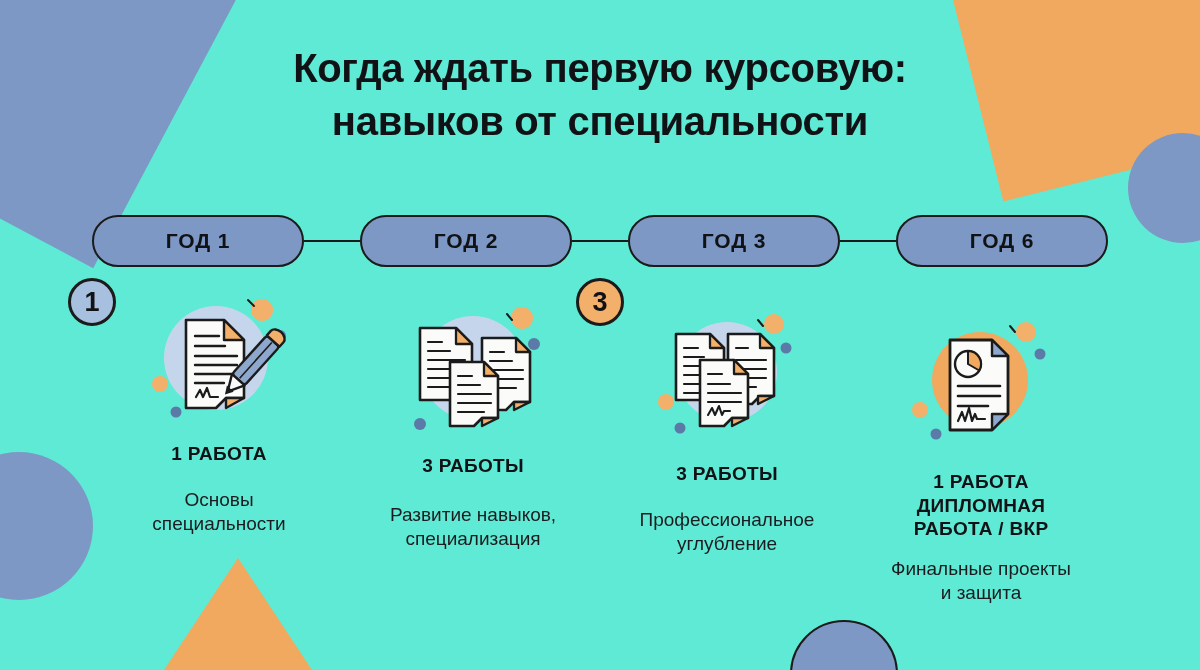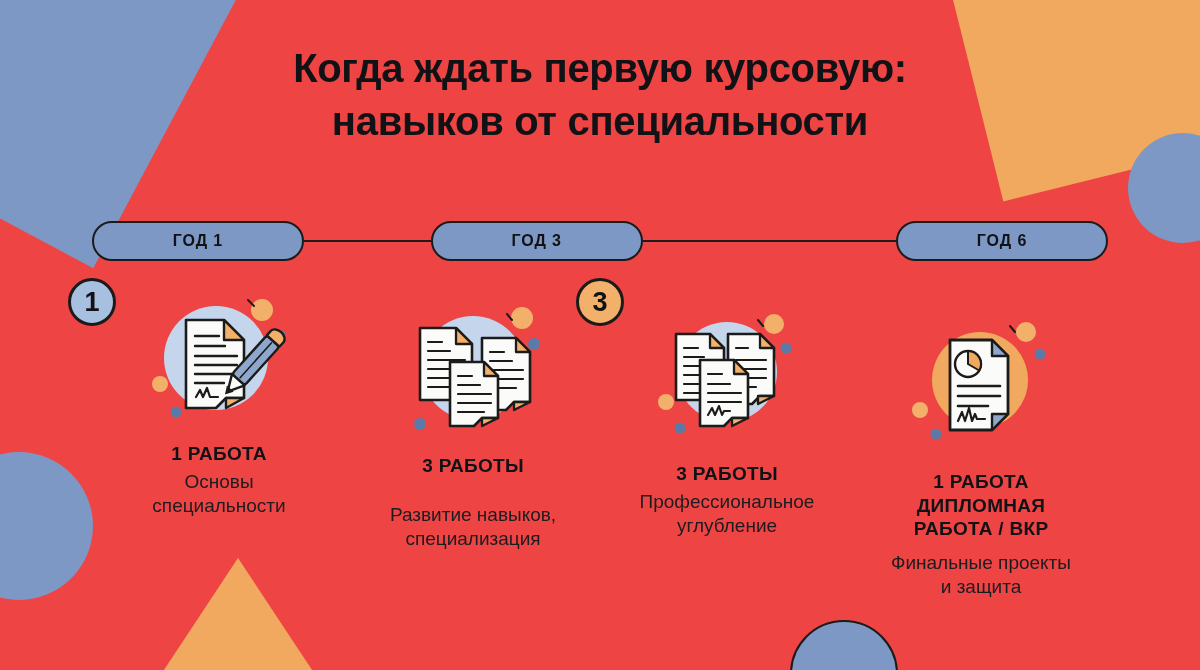--- a/index.html
+++ b/index.html
@@ -5,21 +5,21 @@
   * { margin:0; padding:0; box-sizing:border-box; }
   html, body {
     width:1200px; height:670px;
     font-family:"Liberation Sans", sans-serif;
     background:#f2f5f9;
     overflow:hidden;
   }
   #stage {
     position:relative;
     width:1200px; height:670px;
-    background:#ef4444;
+    background:#5eead4;
     overflow:hidden;
     text-decoration:underline;
   }
 
   
   .deco { position:absolute; }
 
   .deco-tl {
     top:-120px; left:-140px;
     width:330px; height:330px;
@@ -74,28 +74,28 @@
 
   
   .timeline {
     position:absolute;
     top:215px; left:92px;
     width:1016px; height:52px;
     display:flex;
     align-items:center;
   }
   .pill {
-    width:212px; height:40px;
+    width:212px; height:52px;
     border-radius:26px;
     background:#7d98c4;
     border:2.5px solid #1b1b1b;
     display:flex;
     align-items:center;
     justify-content:center;
-    font-size:16px;
+    font-size:21px;
     font-weight:bold;
     letter-spacing:0.9px;
     color:#111216;
     flex:0 0 auto;
   }
   .connector {
     flex:1 1 auto;
     height:2px;
     background:#1b1b1b;
   }
@@ -143,36 +143,36 @@
     margin-top:14px;
     font-size:19px;
     font-weight:bold;
     color:#111216;
     text-align:center;
     line-height:1.24;
     letter-spacing:0.3px;
     white-space:pre-line;
   }
   .desc {
-    margin-top:4px;
+    margin-top:22px;
     font-size:19px;
     color:#1c1c20;
     text-align:center;
     line-height:1.3;
     white-space:pre-line;
   }
 
   
   .col-1 .work-label { margin-top:16px; }
   .col-2 { padding-top:14px; }
   .col-3 { padding-top:22px; }
   .col-4 { padding-top:30px; }
   .col-2 .desc { margin-top:25px; }
   .col-3 .desc { }
-  .col-4 .desc { margin-top:10px; }
+  .col-4 .desc { margin-top:16px; }
 </style>
 </head>
 <body>
 
 <div id="stage">
 
   <div class="deco deco-tl"></div>
   <div class="deco deco-tr"></div>
   <div class="deco deco-circle-right"></div>
   <div class="deco deco-circle-bl"></div>
@@ -180,22 +180,23 @@
   <div class="deco deco-circle-bottom"></div>
 
   <div class="title">
     <span class="line">Когда ждать первую курсовую:</span>
     <span class="line">навыков от специальности</span>
   </div>
 
   <div class="timeline">
     <div class="pill">ГОД 1</div>
     <div class="connector"></div>
+    <div class="pill">ГОД 2</div>
+    <div class="connector"></div>
     <div class="pill">ГОД 3</div>
-    <div class="connector"></div>
     <div class="connector"></div>
     <div class="pill">ГОД 6</div>
   </div>
 
   <div class="columns">
 
     <div class="col col-1">
       <div class="badge blue">1</div>
 
       <div class="icon-wrap">

